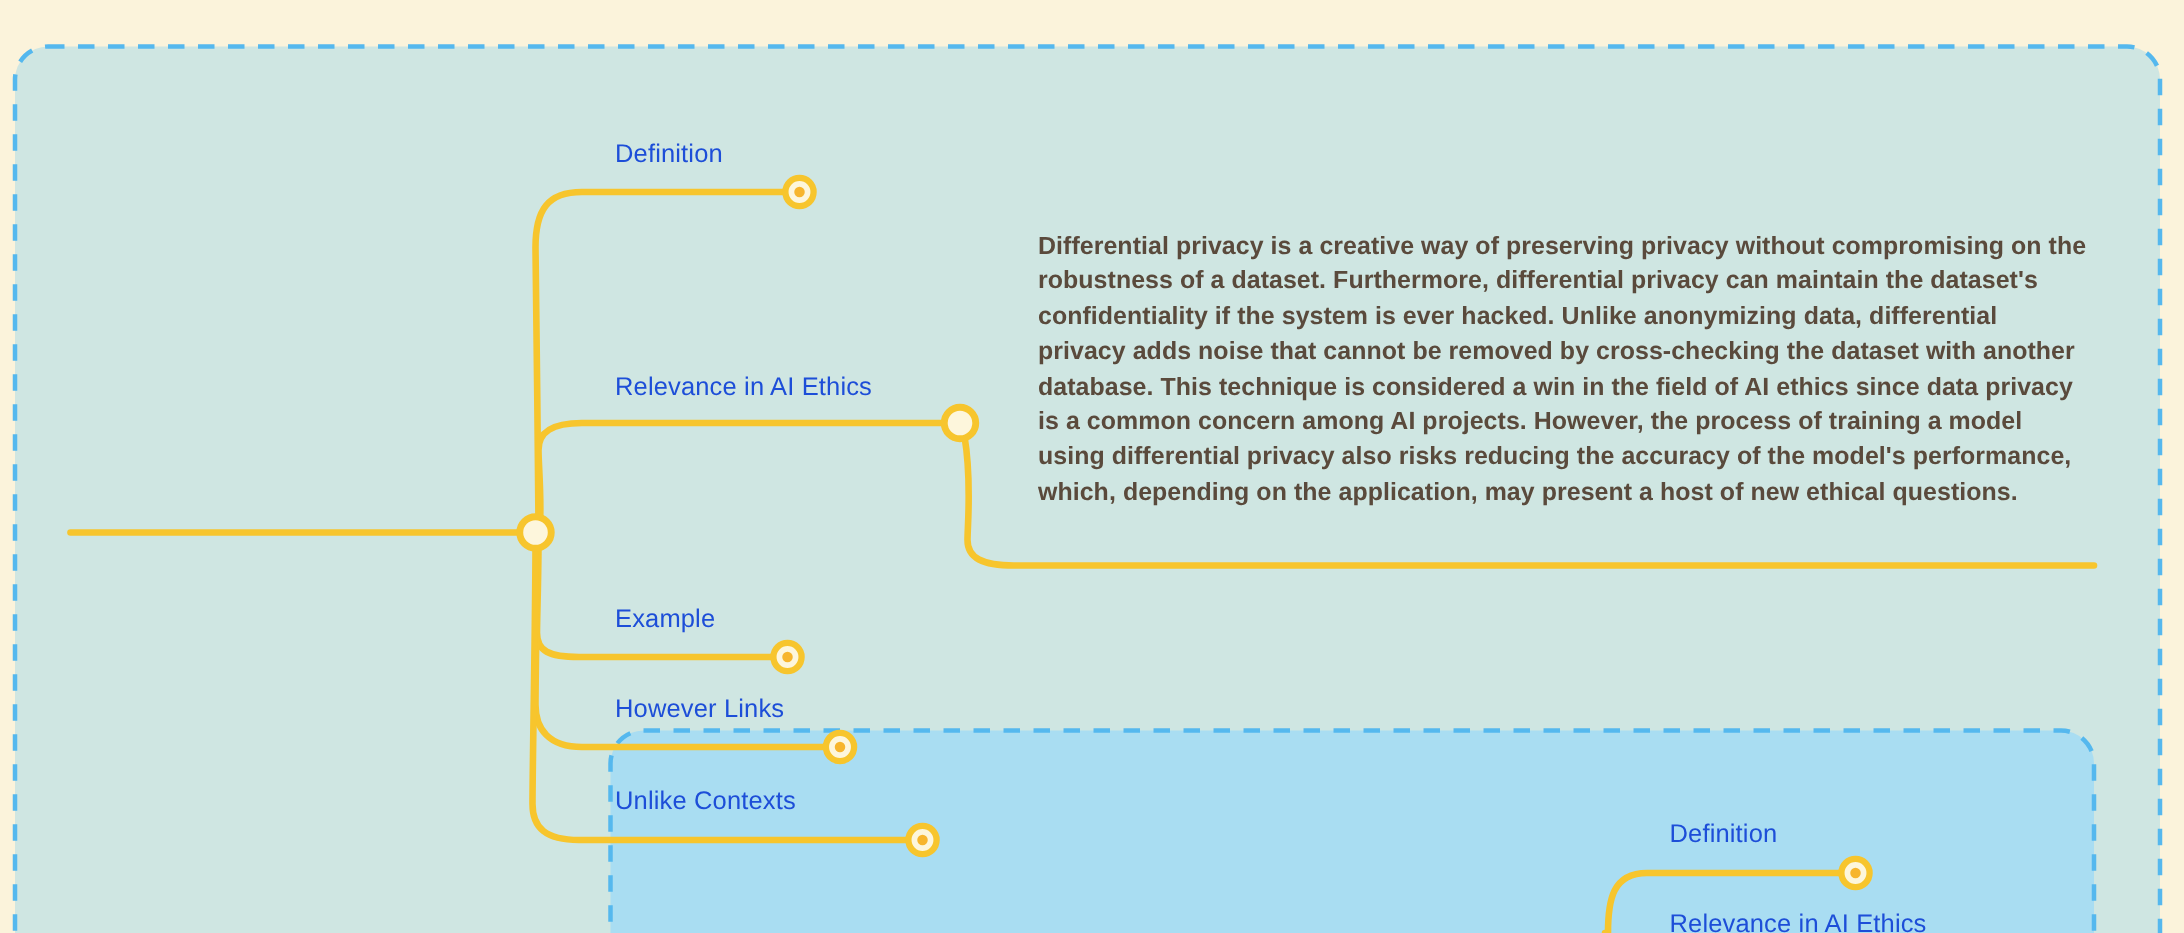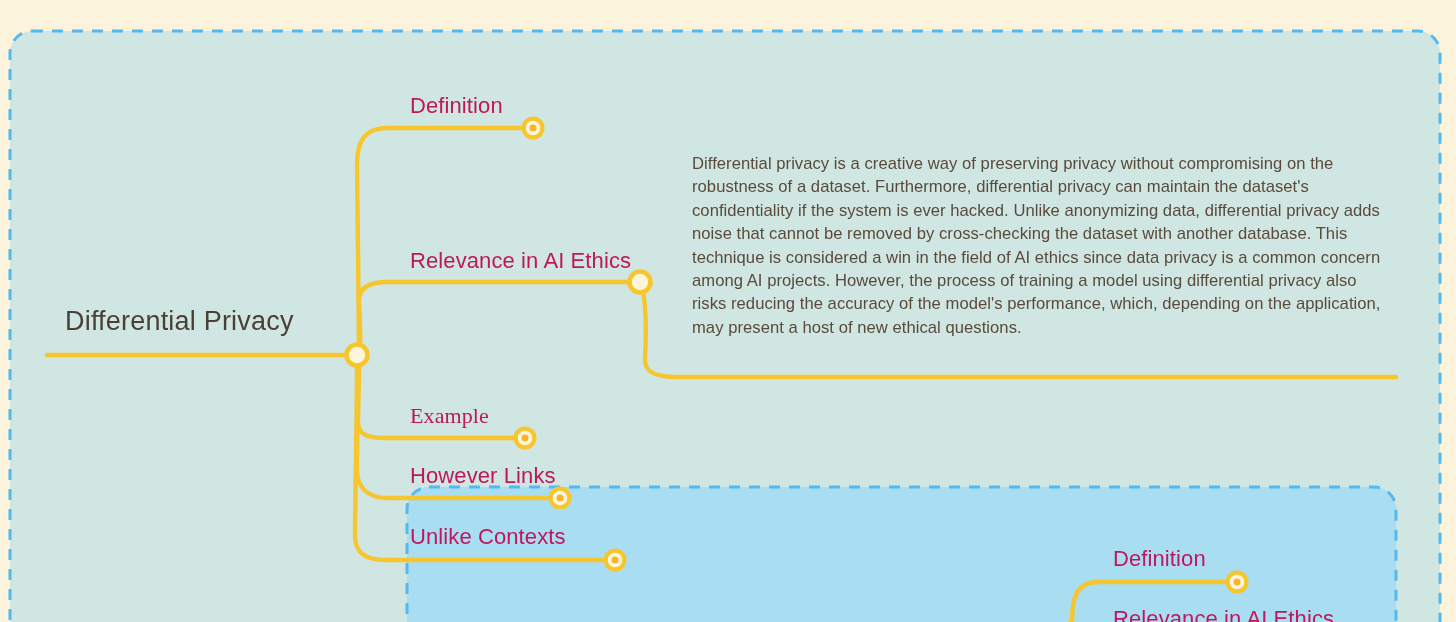--- a/index.html
+++ b/index.html
@@ -25,41 +25,42 @@
   .svg-layer {
     position: absolute;
     left: 0;
     top: 0;
     width: 1456px;
     height: 622px;
     overflow: visible;
   }
   .label {
     position: absolute;
-    color: #be185d;
-    font-size: 22px;
+    color: #1d4ed8;
+    font-size: 17px;
     line-height: 1.2;
     white-space: nowrap;
     letter-spacing: 0.1px;
   }
   .root-title {
     position: absolute;
     color: #4b4038;
     font-size: 27px;
     line-height: 1.2;
     white-space: nowrap;
     letter-spacing: 0.2px;
   }
   .detail-text {
     position: absolute;
     color: #5a4a3c;
     font-size: 16.6px;
     line-height: 23.4px;
     width: 700px;
     letter-spacing: 0.05px;
+    font-weight: bold;
   }
 </style>
 </head>
 <body>
 
 <div id="canvas">
 
   <svg class="svg-layer" viewBox="0 0 1456 622">
 
     <rect x="10" y="31" width="1430" height="660" rx="22" ry="22" fill="#cfe6e2" stroke="#55b8ee" stroke-width="3" stroke-dasharray="11 9" stroke-linecap="butt"></rect>
@@ -110,27 +111,26 @@
       <circle cx="615" cy="560" r="9.4" fill="#fdf6dc" stroke="#f7c52d" stroke-width="4.2"></circle>
       <circle cx="615" cy="560" r="3.5" fill="#f7b52d"></circle>
     </g>
 
     <g>
       <circle cx="1237" cy="582" r="9.4" fill="#fdf6dc" stroke="#f7c52d" stroke-width="4.2"></circle>
       <circle cx="1237" cy="582" r="3.5" fill="#f7b52d"></circle>
     </g>
   </svg>
 
-  <div class="root-title" style="left:65px; top:305px;">Differential Privacy</div>
 
   <div class="label" style="left:410px; top:93px;">Definition</div>
 
   <div class="label" style="left:410px; top:248px;">Relevance in AI Ethics</div>
 
-  <div class="label" style="left:410px; top:403px;font-family:Liberation Serif, serif;">Example</div>
+  <div class="label" style="left:410px; top:403px;">Example</div>
 
   <div class="label" style="left:410px; top:463px;">However Links</div>
 
   <div class="label" style="left:410px; top:524px;">Unlike Contexts</div>
 
   <div class="detail-text" style="left:692px; top:152px;">Differential privacy is a creative way of preserving privacy without compromising on the robustness of a dataset. Furthermore, differential privacy can maintain the dataset's confidentiality if the system is ever hacked. Unlike anonymizing data, differential privacy adds noise that cannot be removed by cross-checking the dataset with another database. This technique is considered a win in the field of AI ethics since data privacy is a common concern among AI projects. However, the process of training a model using differential privacy also risks reducing the accuracy of the model's performance, which, depending on the application, may present a host of new ethical questions.</div>
 
   <div class="label" style="left:1113px; top:546px;">Definition</div>
 
   <div class="label" style="left:1113px; top:606px;">Relevance in AI Ethics</div>

